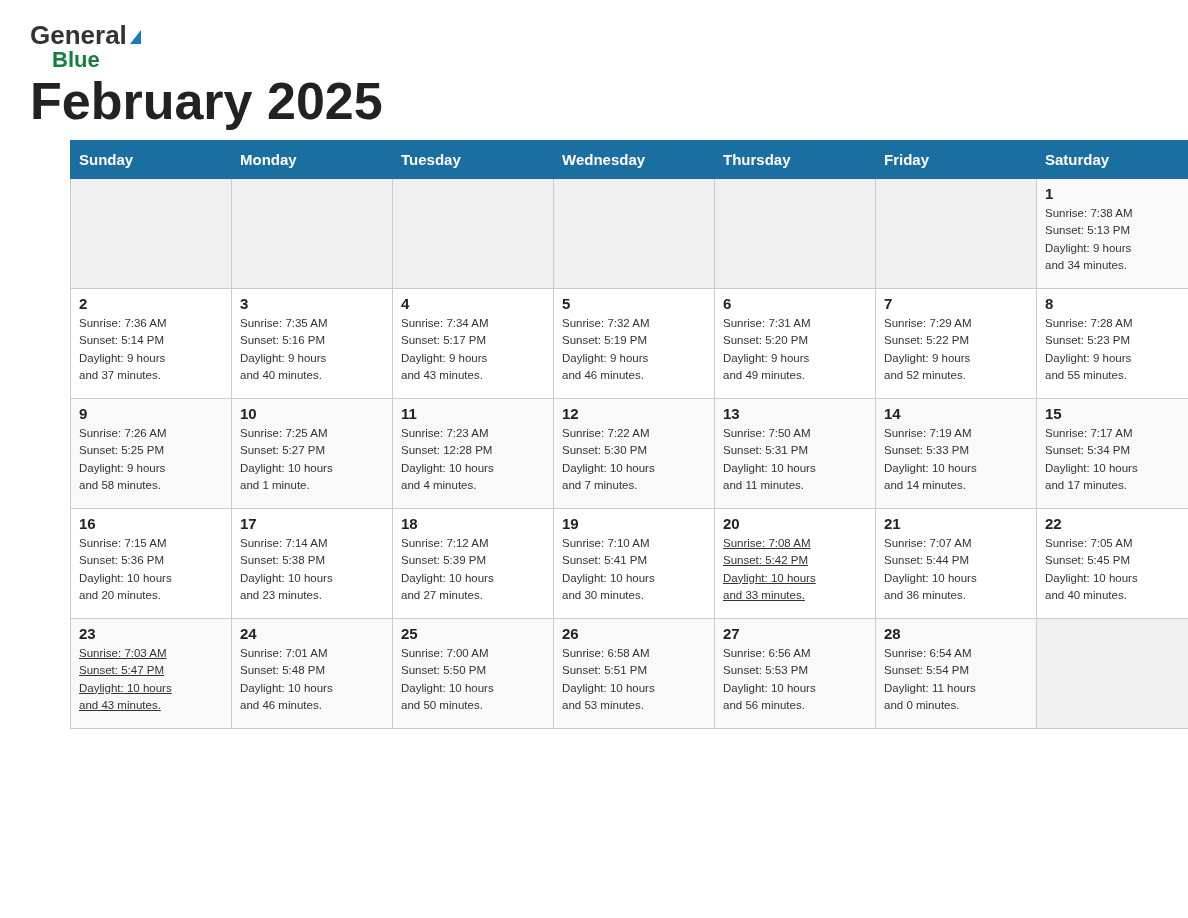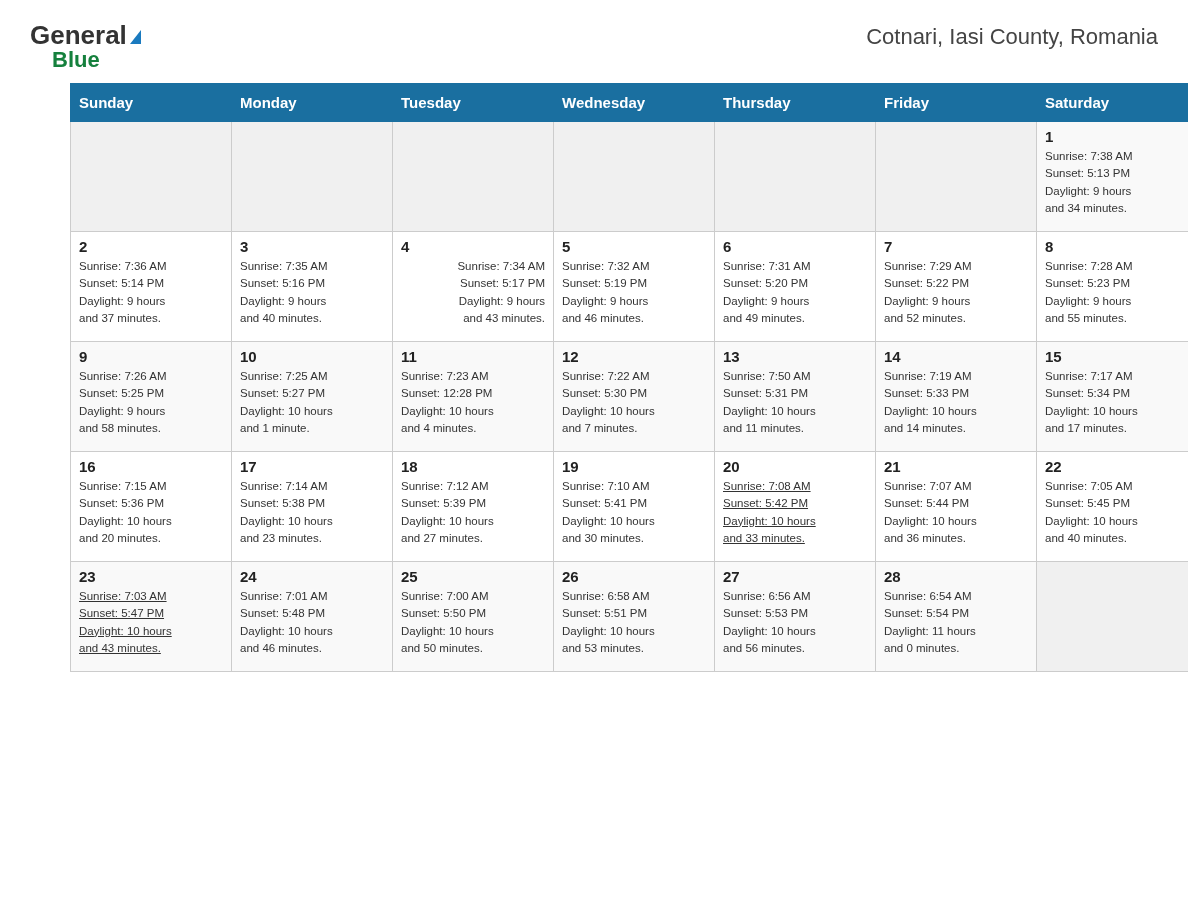--- a/index.html
+++ b/index.html
@@ -8,20 +8,21 @@
       background: #fff;
       padding: 20px 30px;
       width: 1188px;
       min-height: 918px;
     }
     .header {
       display: flex;
       justify-content: space-between;
       align-items: flex-start;
       margin-bottom: 10px;
+      flex-direction: column;
     }
     .logo {
       display: flex;
       flex-direction: column;
       align-items: flex-start;
     }
     .logo-general {
       font-size: 26px;
       font-weight: bold;
       color: #333;
@@ -109,21 +110,21 @@
     <div style="display:flex; align-items:center;">
       <span class="logo-general">
         General<span style="display:inline-block; width:0; height:0; border-left:11px solid transparent; border-right:0px solid transparent; border-bottom:14px solid #1a7abf; margin-left:3px; vertical-align:middle;"></span>
       </span>
     </div>
     <div style="display:flex; align-items:center; margin-left: 12px;">
       <span class="logo-blue">Blue</span>
     </div>
   </div>
   <div class="title-block">
-    <div class="location">Cotnari, Iasi County, Romania</div>
+    <div class="month-year">February 2025</div>
   </div>
 </div>
 
 <table>
   <thead>
     <tr>
     <th>Sunday</th>
         <th>Monday</th>
         <th>Tuesday</th>
         <th>Wednesday</th>
@@ -158,21 +159,21 @@
         </td>
         <td>
           <span class="day-num">3</span>
           <div class="day-info" style="white-space: pre-line;">Sunrise: 7:35 AM
 Sunset: 5:16 PM
 Daylight: 9 hours
 and 40 minutes.</div>
         </td>
         <td>
           <span class="day-num">4</span>
-          <div class="day-info" style="white-space: pre-line; text-align: right;">Sunrise: 7:34 AM
+          <div class="day-info" style="white-space: pre-line;">Sunrise: 7:34 AM
 Sunset: 5:17 PM
 Daylight: 9 hours
 and 43 minutes.</div>
         </td>
         <td>
           <span class="day-num">5</span>
           <div class="day-info" style="white-space: pre-line;">Sunrise: 7:32 AM
 Sunset: 5:19 PM
 Daylight: 9 hours
 and 46 minutes.</div>

